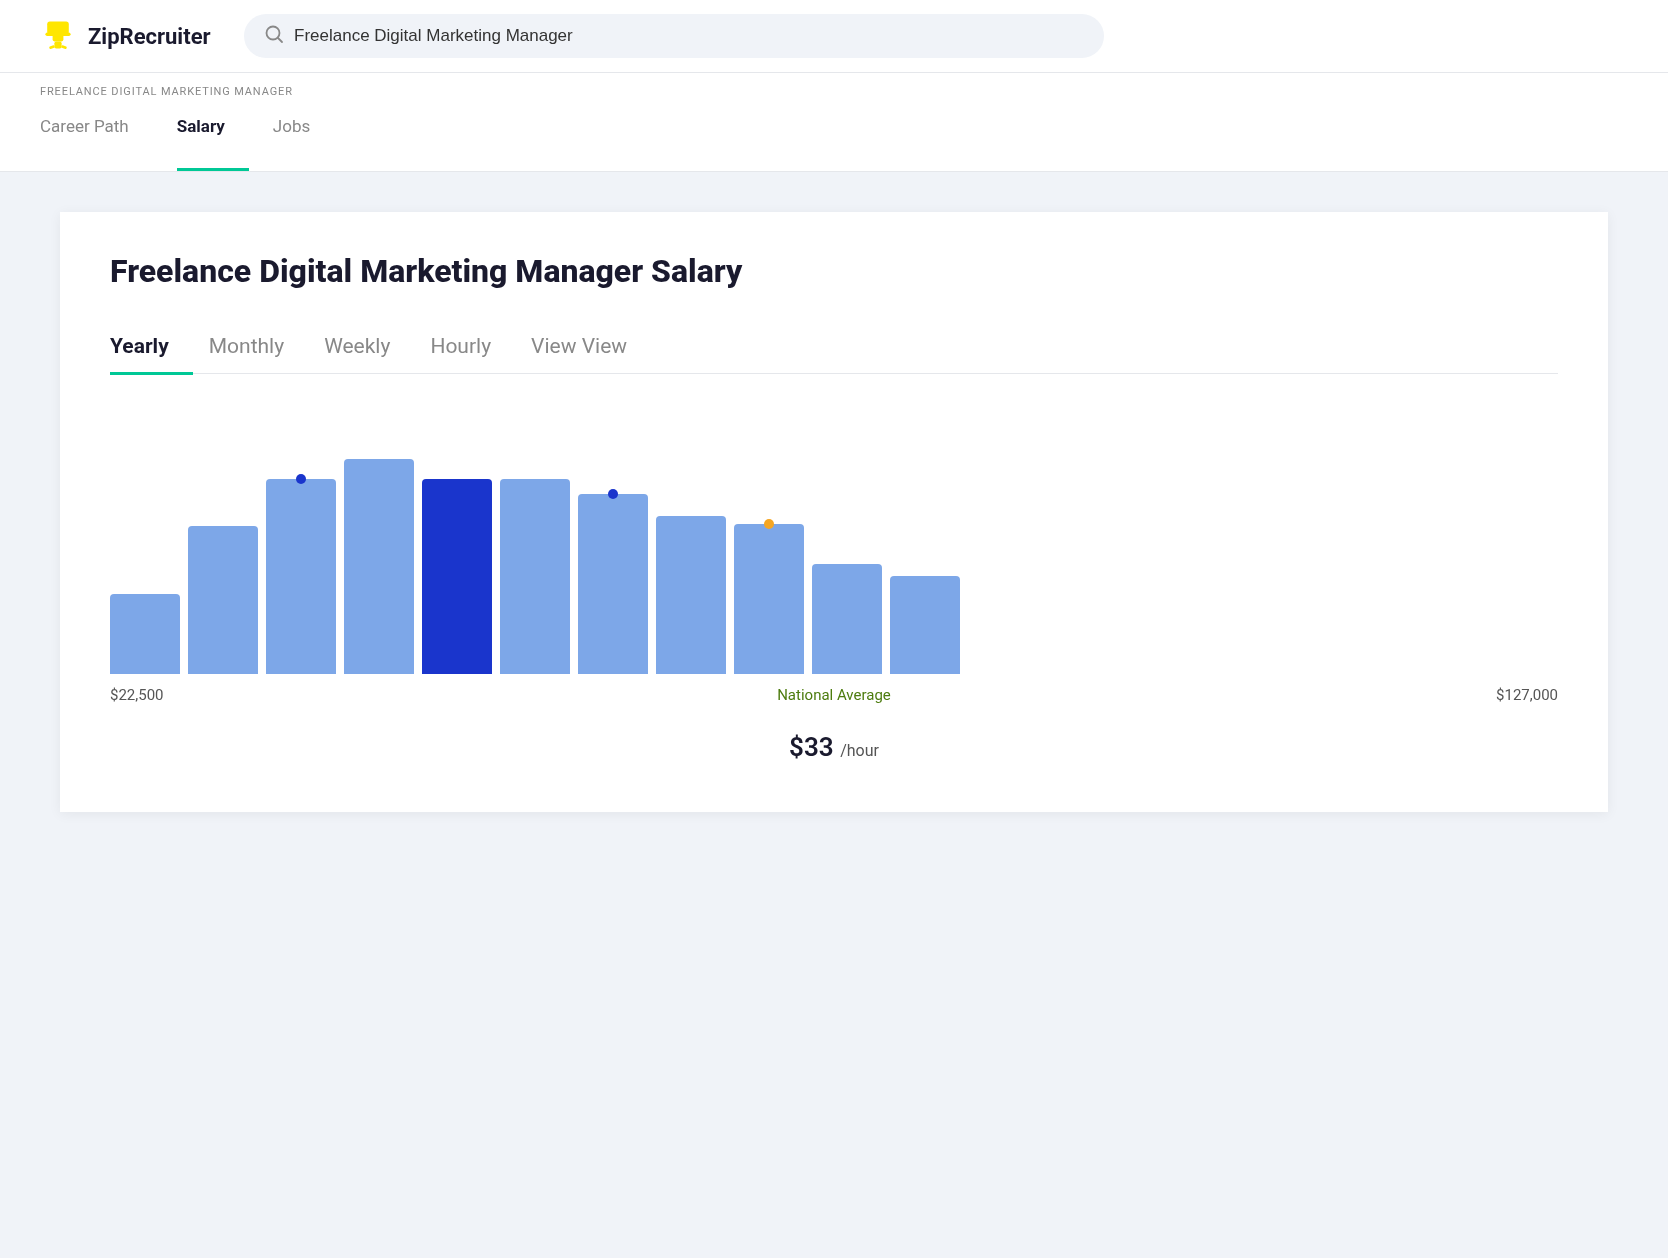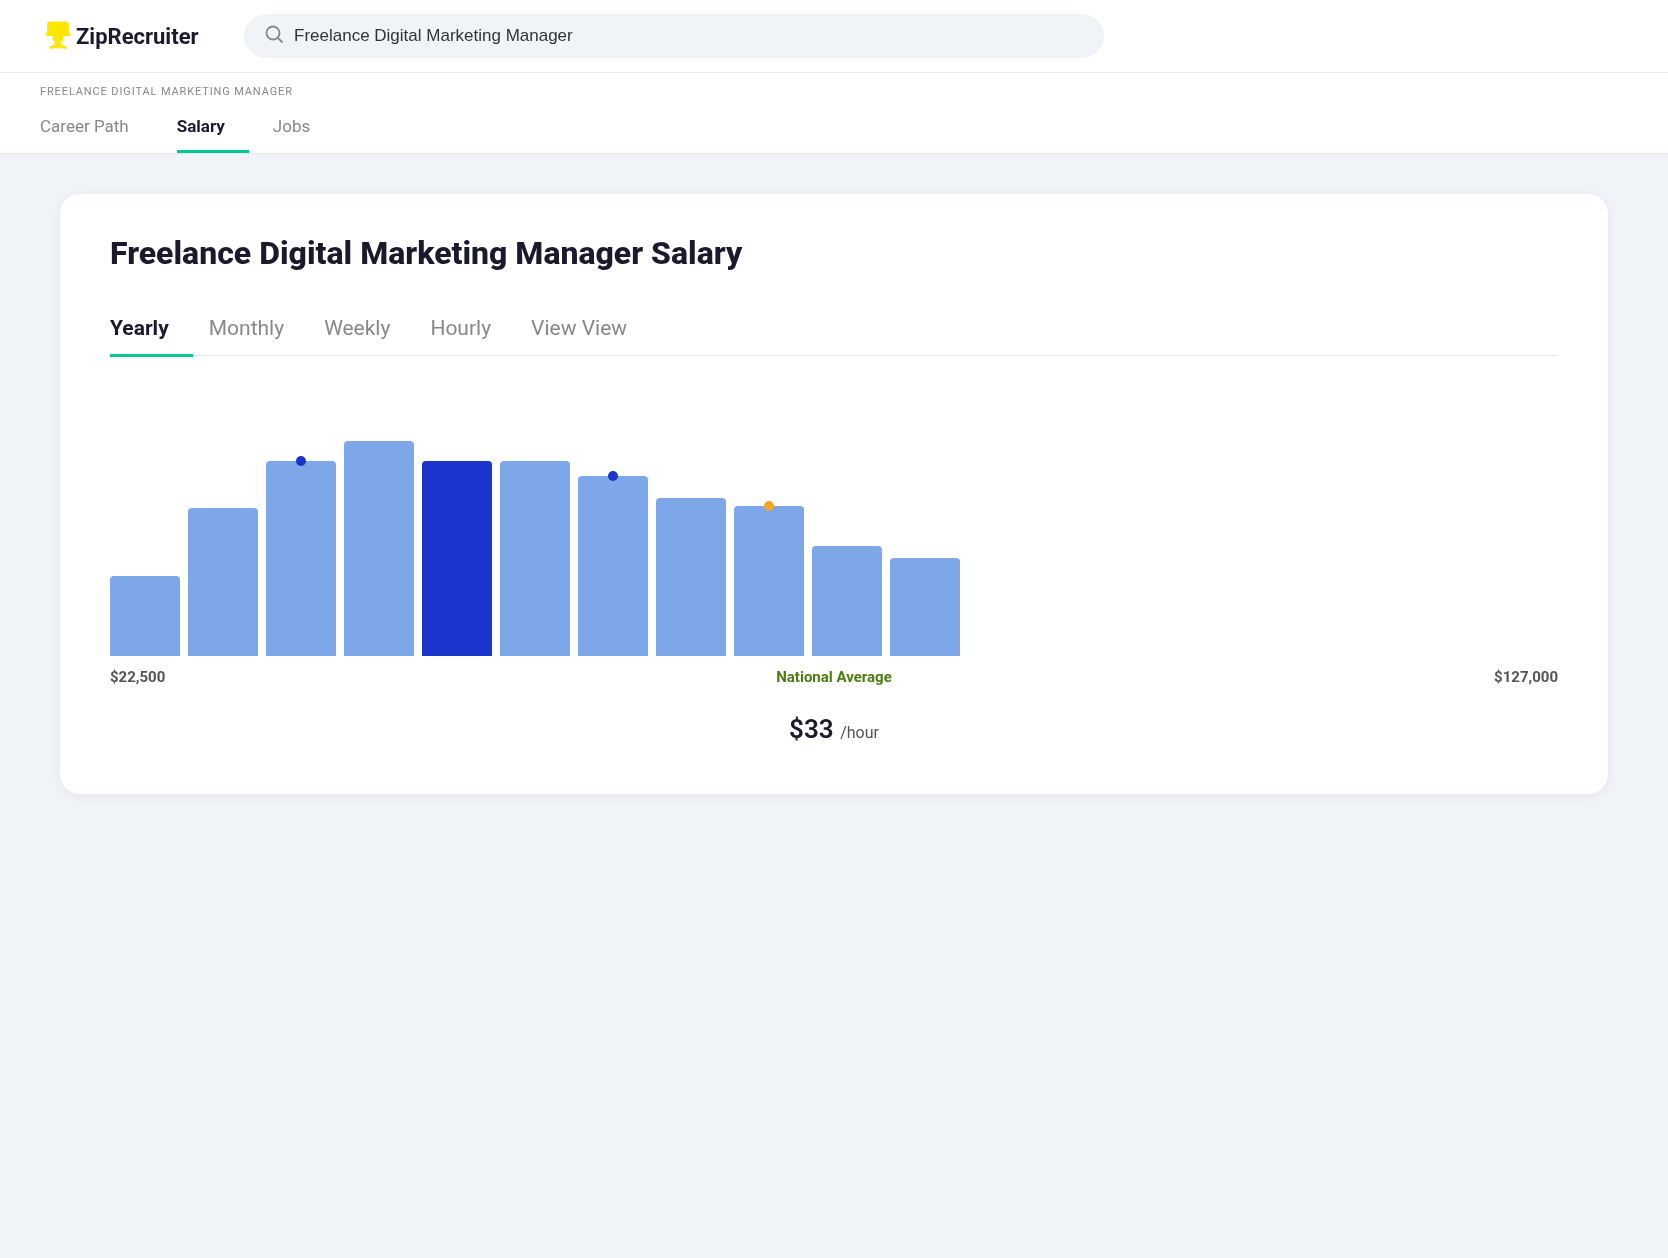--- a/index.html
+++ b/index.html
@@ -15,21 +15,21 @@
       background: #fff;
       padding: 14px 40px;
       display: flex;
       align-items: center;
       gap: 24px;
       border-bottom: 1px solid #e5e7eb;
     }
     .logo-area {
       display: flex;
       align-items: center;
-      gap: 0;
+      gap: 12px;
       min-width: 180px;
     }
     .logo-text {
       font-size: 22px;
       font-weight: 700;
       color: #1a1a2e;
     }
     .chair-icon {
       width: 36px;
       height: 36px;
@@ -69,41 +69,41 @@
       letter-spacing: 0.08em;
       text-transform: uppercase;
       padding-top: 12px;
       padding-bottom: 6px;
     }
     .nav-tabs {
       display: flex;
       gap: 0;
     }
     .nav-tab {
-      padding: 12px 24px 14px 0;
+      padding: 12px 24px 32px 0;
       font-size: 17px;
       color: #888;
       cursor: pointer;
       margin-right: 24px;
       border-bottom: 3px solid transparent;
       position: relative;
     }
     .nav-tab.active {
       color: #1a1a2e;
       font-weight: 700;
       border-bottom: 3px solid #00c896;
     }
 
     
     .main-content {
       padding: 40px 60px;
     }
     .salary-card {
       background: #fff;
-      border-radius: 20px;
+      border-radius: 0;
       padding: 40px 50px 50px;
       box-shadow: 0 2px 12px rgba(0,0,0,0.06);
     }
     .card-title {
       font-size: 32px;
       font-weight: 800;
       color: #1a1a2e;
       margin-bottom: 32px;
     }
 
@@ -128,21 +128,20 @@
     .period-tab.active {
       color: #1a1a2e;
       font-weight: 700;
       border-bottom: 3px solid #00c896;
     }
 
     
     .chart-area {
       margin-top: 40px;
       position: relative;
-      font-weight: bold;
     }
     .bar-chart {
       display: flex;
       align-items: flex-end;
       gap: 8px;
       height: 260px;
       padding-bottom: 0;
     }
     .bar-wrapper {
       display: flex;

